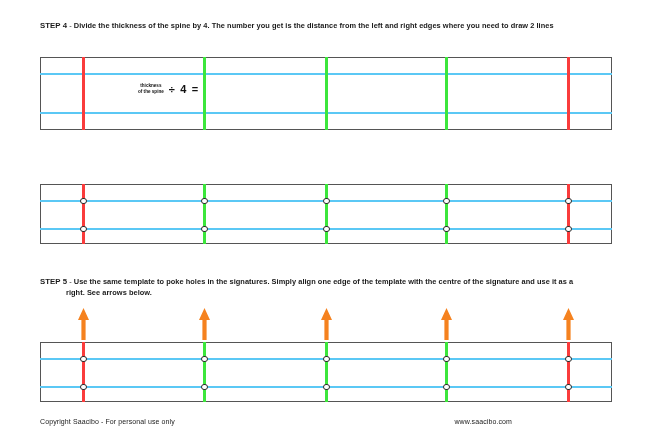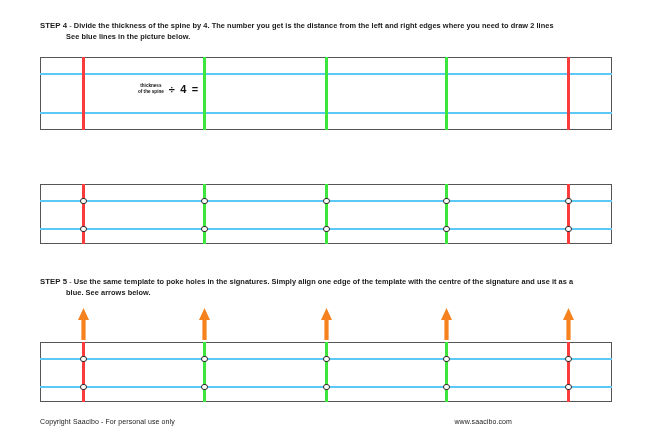--- a/index.html
+++ b/index.html
@@ -140,21 +140,20 @@
   #footer-copyright { left: 40px; }
   #footer-url { right: 38px; }
 </style>
 </head>
 <body>
 
 <div class="page">
 
   <div class="step-block" id="step4-block">
     <span class="step-label">STEP 4</span><span class="step-dash"> - </span><span class="step-body">Divide the thickness of the spine by 4. The number you get is the distance from the left and right edges where you need to draw 2 lines</span>
-    <span class="step-line2">See blue lines in the picture below.</span>
   </div>
 
   <div class="diagram" id="diagram1">
     <div class="box"></div>
 
     <div class="hline" style="top:16px;"></div>
     <div class="hline" style="top:55px;"></div>
 
     <div class="vline red" style="left:42px;  top:0; height:73px;"></div>
     <div class="vline green" style="left:163px; top:0; height:73px;"></div>
@@ -192,21 +191,21 @@
 
     <div class="hole" style="left:43.3px;  top:45.2px;"></div>
     <div class="hole" style="left:164.3px; top:45.2px;"></div>
     <div class="hole" style="left:286.3px; top:45.2px;"></div>
     <div class="hole" style="left:406.3px; top:45.2px;"></div>
     <div class="hole" style="left:528.3px; top:45.2px;"></div>
   </div>
 
   <div class="step-block" id="step6-block">
     <span class="step-label">STEP 5</span><span class="step-dash"> - </span><span class="step-body">Use the same template to poke holes in the signatures. Simply align one edge of the template with the centre of the signature and use it as a</span>
-    <span class="step-line2">blue. See arrows below.</span>
+    <span class="step-line2">right. See arrows below.</span>
   </div>
 
   <div class="diagram" id="diagram3">
     <div class="box"></div>
 
     <svg class="arrow" style="left:43.3px;" viewBox="0 0 13 34">
       <path d="M6.5 1 L12 13 L8.6 13 L8.6 33 L4.4 33 L4.4 13 L1 13 Z" fill="#F5821F"></path>
     </svg>
     <svg class="arrow" style="left:164.3px;" viewBox="0 0 13 34">
       <path d="M6.5 1 L12 13 L8.6 13 L8.6 33 L4.4 33 L4.4 13 L1 13 Z" fill="#F5821F"></path>

